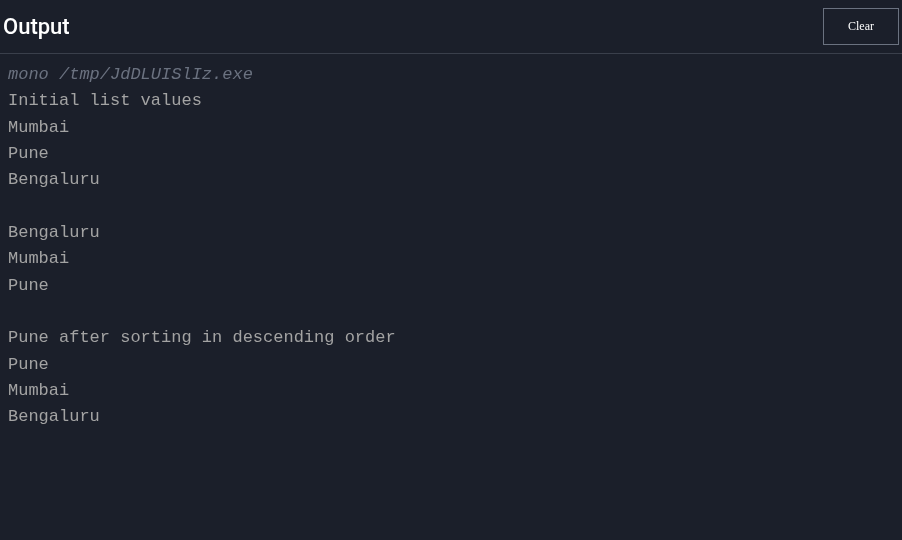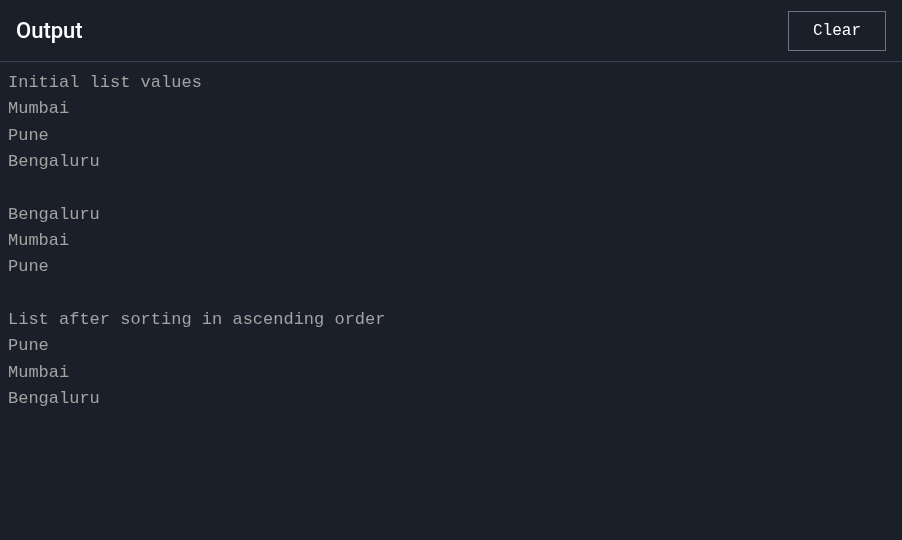--- a/index.html
+++ b/index.html
@@ -11,39 +11,39 @@
       width: 902px;
       height: 540px;
       background: #1b1f2a;
       font-family: -apple-system, BlinkMacSystemFont, "Segoe UI", Roboto, sans-serif;
       overflow: hidden;
     }
     .header {
       display: flex;
       justify-content: space-between;
       align-items: center;
-      padding: 10px 16px;
+      padding: 10px 3px;
       border-bottom: 1px solid #3a3f4b;
       background: #1b1f2a;
-      height: 62px;
+      height: 54px;
     }
     .header-title {
       color: #ffffff;
       font-size: 22px;
       font-weight: 500;
     }
     .clear-btn {
       background: transparent;
       border: 1px solid #6b7280;
       color: #ffffff;
-      font-size: 16px;
+      font-size: 12px;
       padding: 10px 24px;
       border-radius: 0;
       cursor: pointer;
-      font-family: Liberation Mono, monospace;
+      font-family: Liberation Serif, serif;
     }
     .console {
       padding: 8px 8px;
       font-family: "Menlo", "Consolas", "Courier New", monospace;
       font-size: 17px;
       line-height: 1.55;
       color: #e5e5e5;
     }
     .command-line {
       color: #6b7280;
@@ -59,28 +59,29 @@
   </style>
 </head>
 <body>
 
 <div class="header">
   <div class="header-title">Output</div>
   <button class="clear-btn">Clear</button>
 </div>
 
 <div class="console">
+  <div class="command-line">mono /tmp/JdDLUISlIz.exe</div>
   <div id="output-lines">
       <div class="output-line">Initial list values</div>
       <div class="output-line">Mumbai</div>
       <div class="output-line">Pune</div>
       <div class="output-line">Bengaluru</div>
       <div class="blank-line"></div>
       <div class="output-line">Bengaluru</div>
       <div class="output-line">Mumbai</div>
       <div class="output-line">Pune</div>
       <div class="blank-line"></div>
-      <div class="output-line">List after sorting in ascending order</div>
+      <div class="output-line">Pune after sorting in descending order</div>
       <div class="output-line">Pune</div>
       <div class="output-line">Mumbai</div>
       <div class="output-line">Bengaluru</div>
     </div>
 </div>
 
 </body></html>

